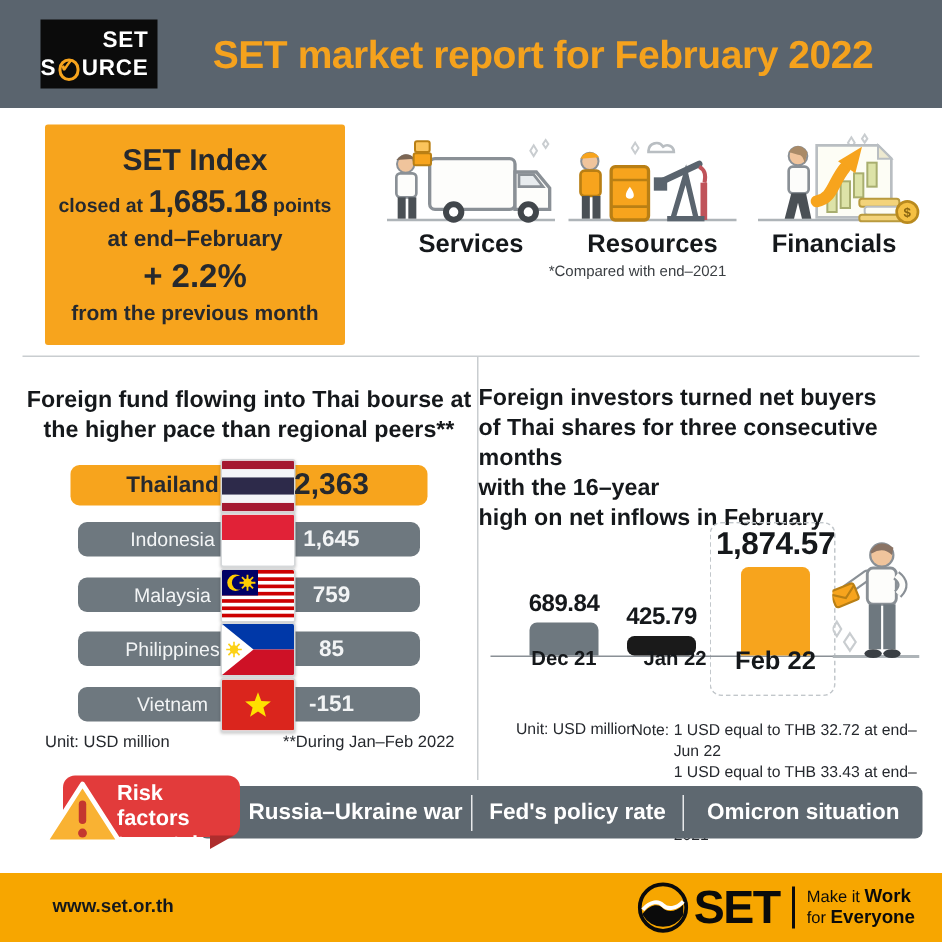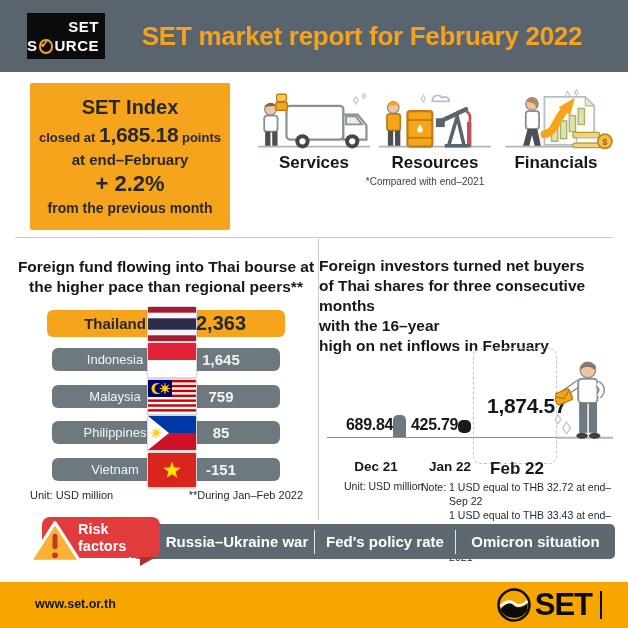--- a/index.html
+++ b/index.html
@@ -57,26 +57,26 @@
   .row-flag svg{display:block;width:48px;height:34px;}
   .fund-unit{position:absolute;left:15px;top:245px;font-size:11px;color:#26292E;}
   .fund-footnote{position:absolute;right:14px;top:245px;font-size:11px;color:#26292E;margin-left:25px;}
 
   
   .flows-panel{position:absolute;left:319px;top:244px;width:296px;height:276px;}
   .flows-title{padding-top:12px;text-align:left;font-size:15.5px;font-weight:bold;color:#15181B;line-height:20px;}
   .chart{position:absolute;left:0;top:95px;width:296px;height:125px;}
   .chart-baseline{position:absolute;left:8px;right:6px;top:98px;border-top:1.5px solid #8A9096;}
   .feb-box{position:absolute;left:154px;top:9px;width:82px;height:114px;border:1.5px dashed #C2C7CB;border-radius:8px;}
-  .chart-col{position:absolute;bottom:27px;width:60px;display:flex;flex-direction:row;align-items:center;}
+  .chart-col{position:absolute;bottom:27px;width:60px;display:flex;flex-direction:column;align-items:center;}
   .chart-col .cval{font-size:16px;font-weight:bold;color:#15181B;letter-spacing:-.3px;margin-bottom:3px;}
   .chart-col.feb .cval{font-size:21px;}
   .chart-bar{width:46px;border-radius:5px 5px 0 0;}
   .chart-col.jan .chart-bar{border-radius:5px;}
-  .clabel{position:absolute;top:120px;width:60px;text-align:center;font-weight:bold;font-size:13.5px;color:#15181B;}
+  .clabel{position:absolute;top:92px;width:60px;text-align:center;font-weight:bold;font-size:13.5px;color:#15181B;}
   .clabel.feb{font-size:17px;}
   .col-dec{left:27px;} .col-jan{left:92px;text-align:right;} .col-feb{left:168px;}
   .chart-person{position:absolute;left:236px;top:16px;width:58px;height:88px;}
   .flows-unit{position:absolute;left:25px;top:236px;font-size:10.5px;color:#26292E;}
   .flows-note{position:absolute;left:102px;top:236px;font-size:10.5px;color:#26292E;display:flex;gap:3px;line-height:14px;}
 
   
   .risk-bar{position:absolute;left:133px;right:13px;top:524px;height:35px;background:#5E6870;border-radius:5px;
         display:flex;align-items:center;padding-left:27px;box-sizing:border-box;}
   .risk-item{color:#fff;font-weight:bold;font-size:15px;text-align:center;}
@@ -351,21 +351,21 @@
           <ellipse cx="41" cy="82" rx="6" ry="3" fill="#3A3F44"></ellipse>
         <path d="M3 60 l3 5 -3 5 -3 -5 z" fill="none" stroke="#C9CDD0" stroke-width="1.5"></path>
         <path d="M12 68 l4 6 -4 6 -4 -6 z" fill="none" stroke="#C9CDD0" stroke-width="1.5"></path>
       </svg>
     </div>
 
     <div class="flows-unit">Unit: USD million</div>
     <div class="flows-note">
       <span>Note:</span>
       <span>
-        <div>1 USD equal to THB 32.72 at end–Sep 22</div>
+        <div>1 USD equal to THB 32.72 at end–Jun 22</div>
         <div>1 USD equal to THB 33.43 at end–Jan 22</div>
         <div>1 USD equal to THB 33.38 at end–2021</div>
       </span>
     </div>
   </div>
 
   <div class="risk-bar">
     <div class="risk-item i1">Russia–Ukraine war</div>
     <div class="risk-sep"></div>
     <div class="risk-item i2">Fed's policy rate</div>
@@ -386,16 +386,20 @@
   <div class="footer">
     <div class="footer-url">www.set.or.th</div>
     <div class="footer-brand">
       <svg class="brand-mark" viewBox="0 0 34 34">
         <circle cx="17" cy="17" r="15.5" fill="#F7A600" stroke="#0B0B0B" stroke-width="2.5"></circle>
         <path d="M3.5 21 C9 14.5 14 14.5 17 17.5 C20 20.5 26 20 30.5 15 L30.5 22 A15.5 15.5 0 0 1 3.5 22 Z" fill="#0B0B0B"></path>
         <path d="M3.5 18.5 C9 12.5 14 12.5 17 15.5 C20 18.5 26 18 30.5 13" stroke="#fff" stroke-width="2.6" fill="none"></path>
       </svg>
       <div class="brand-name">SET</div>
       <div class="brand-sep"></div>
+      <div class="brand-tagline">
+        <div><span>Make it </span><b>Work</b></div>
+        <div><span>for </span><b>Everyone</b></div>
+      </div>
     </div>
   </div>
 
 </div>
 
 </body></html>

